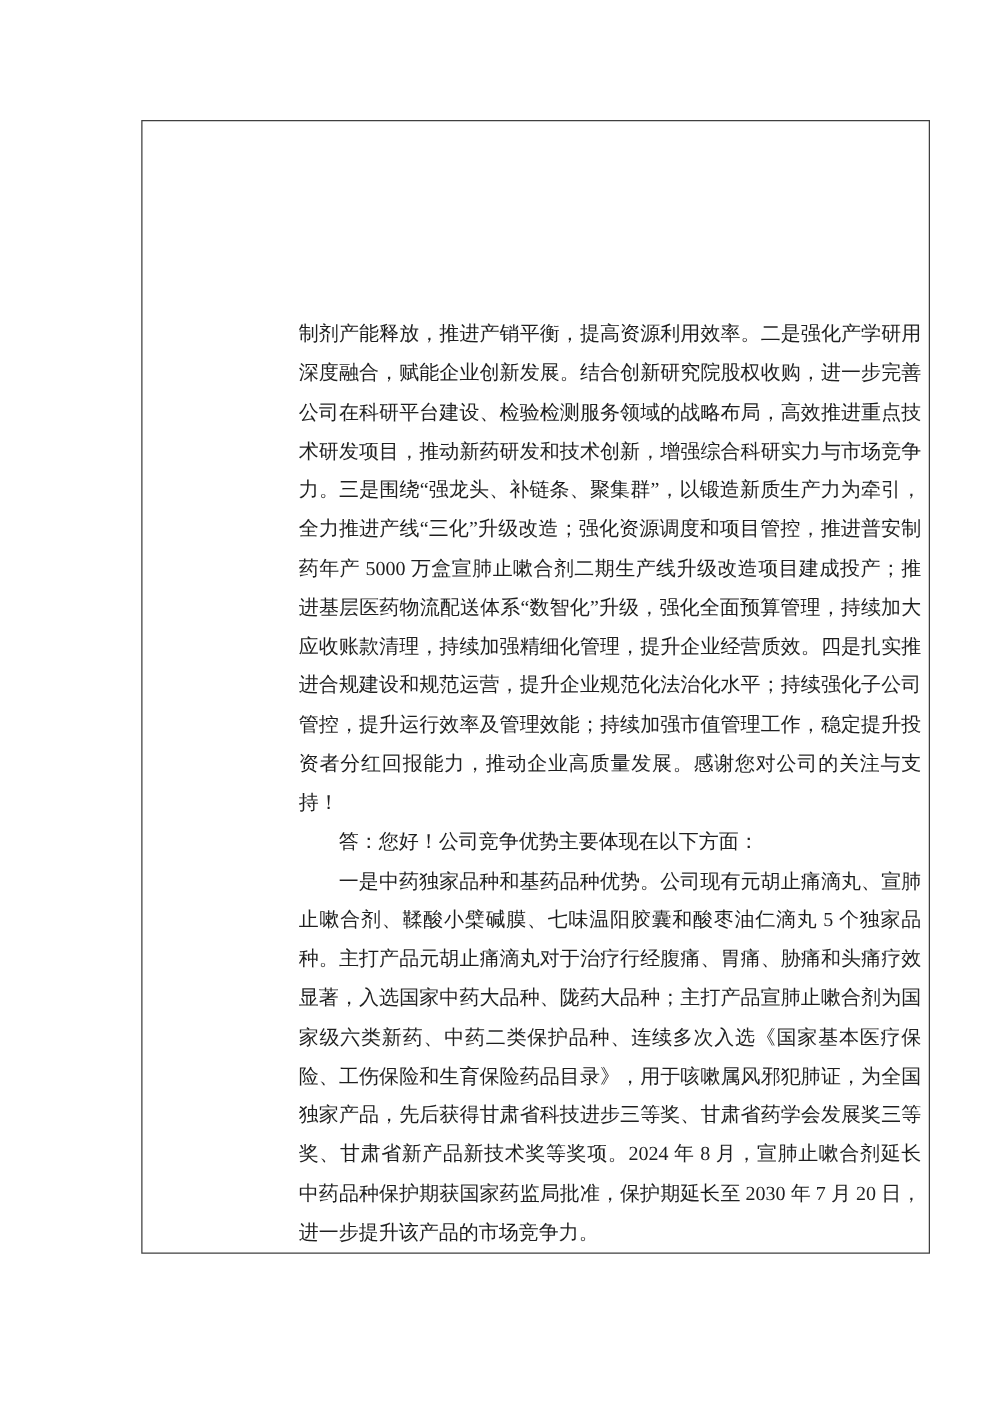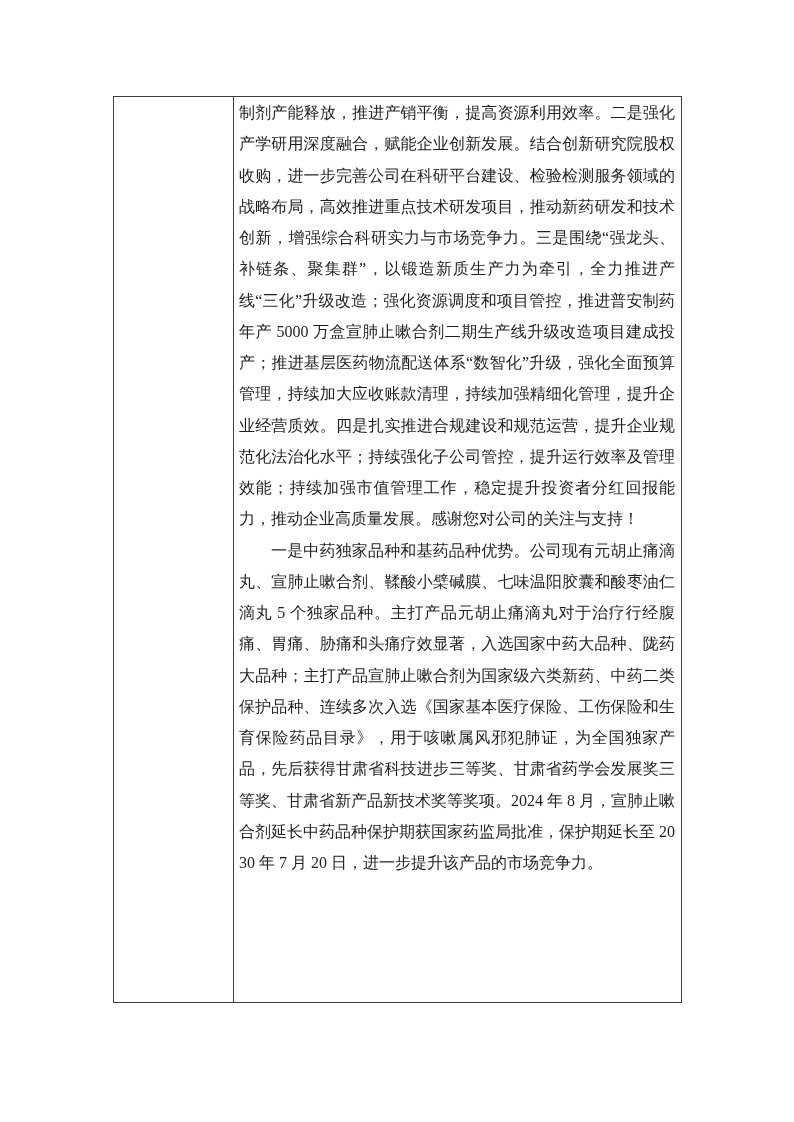--- a/index.html
+++ b/index.html
@@ -16,24 +16,25 @@
     overflow:hidden;
   }
   .page{
     position:absolute;left:0;top:0;
     width:794px;height:1122px;
     background:var(--page-bg);
   }
   .qa-table{
     position:absolute;
     left:113px;top:96px;
-    width:569px;height:907px;
+    width:631px;height:907px;
     border:1px solid var(--border-color);
     display:flex;
     background:#ffffff;
+    align-items:flex-end;
   }
   .label-cell{
     width:120px;
     flex:0 0 120px;
     border-right:1px solid var(--border-color);
   }
   .content-cell{
     flex:1 1 auto;
     padding:0 6px 0 5px;
     overflow:hidden;
@@ -50,16 +51,17 @@
   .para.bold{font-weight:700;}
 </style>
 </head>
 <body>
 
 <div class="page">
   <div class="qa-table">
     <div class="label-cell"></div>
     <div class="content-cell">
       <p class="para">制剂产能释放，推进产销平衡，提高资源利用效率。二是强化产学研用深度融合，赋能企业创新发展。结合创新研究院股权收购，进一步完善公司在科研平台建设、检验检测服务领域的战略布局，高效推进重点技术研发项目，推动新药研发和技术创新，增强综合科研实力与市场竞争力。三是围绕“强龙头、补链条、聚集群”，以锻造新质生产力为牵引，全力推进产线“三化”升级改造；强化资源调度和项目管控，推进普安制药年产 5000 万盒宣肺止嗽合剂二期生产线升级改造项目建成投产；推进基层医药物流配送体系“数智化”升级，强化全面预算管理，持续加大应收账款清理，持续加强精细化管理，提升企业经营质效。四是扎实推进合规建设和规范运营，提升企业规范化法治化水平；持续强化子公司管控，提升运行效率及管理效能；持续加强市值管理工作，稳定提升投资者分红回报能力，推动企业高质量发展。感谢您对公司的关注与支持！</p>
+      <p class="para indent">答：您好！公司竞争优势主要体现在以下方面：</p>
       <p class="para indent">一是中药独家品种和基药品种优势。公司现有元胡止痛滴丸、宣肺止嗽合剂、鞣酸小檗碱膜、七味温阳胶囊和酸枣油仁滴丸 5 个独家品种。主打产品元胡止痛滴丸对于治疗行经腹痛、胃痛、胁痛和头痛疗效显著，入选国家中药大品种、陇药大品种；主打产品宣肺止嗽合剂为国家级六类新药、中药二类保护品种、连续多次入选《国家基本医疗保险、工伤保险和生育保险药品目录》，用于咳嗽属风邪犯肺证，为全国独家产品，先后获得甘肃省科技进步三等奖、甘肃省药学会发展奖三等奖、甘肃省新产品新技术奖等奖项。2024 年 8 月，宣肺止嗽合剂延长中药品种保护期获国家药监局批准，保护期延长至 2030 年 7 月 20 日，进一步提升该产品的市场竞争力。</p>
     </div>
   </div>
 </div>
 
 </body></html>

